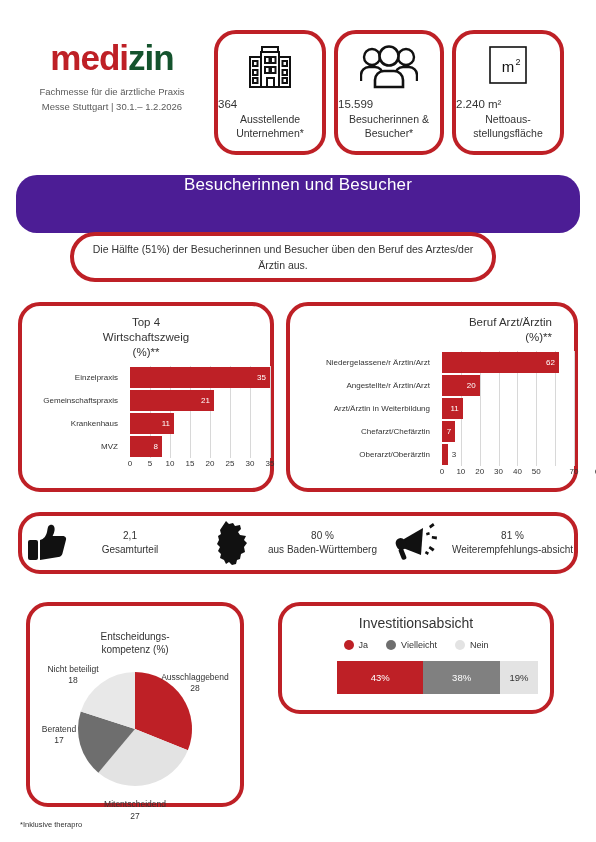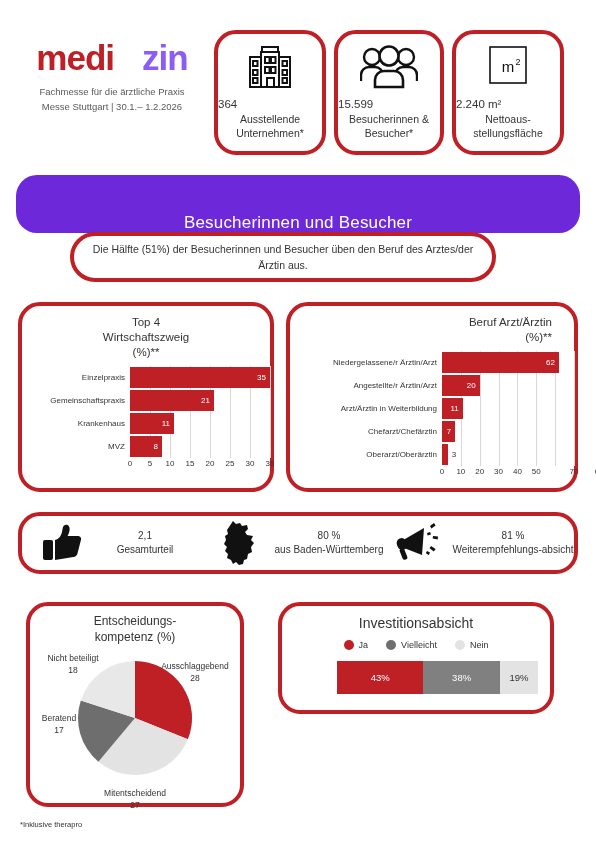--- a/index.html
+++ b/index.html
@@ -17,56 +17,56 @@
     position: absolute;
     background: #ffffff;
     border: 4px solid #BE2026;
     border-radius: 22px;
   }
 
   
   .logo-block { position: absolute; left: 22px; top: 40px; width: 180px; text-align: center; }
   .logo-word { font-size: 35px; font-weight: bold; letter-spacing: -1px; line-height: 1; }
   .logo-word .a { color: #BE2026; }
-  .logo-word .b { color: #8b5cf6; padding-left: 28px; }
+  .logo-word .b { color: #14532d; }
   .logo-sub { margin-top: 10px; font-size: 9.5px; color: #5a5a5a; line-height: 1.55; }
 
   .stat-card { top: 30px; height: 125px; padding-top: 8px; }
   .stat-card.c1 { left: 214px; width: 112px; }
   .stat-card.c2 { left: 334px; width: 110px; }
   .stat-card.c3 { left: 452px; width: 112px; }
   .stat-icon { height: 50px; display: flex; align-items: center; justify-content: center; }
   .stat-num { margin-top: 6px; font-size: 11.5px; color: #333; }
   .stat-lbl { margin-top: 2px; text-align: center; font-size: 10.5px; color: #333; line-height: 1.35; padding: 0 4px; }
 
   
   .banner {
     position: absolute; left: 16px; top: 175px; width: 564px; height: 58px;
-    background: #6d28d9; border-radius: 21px;
-    display: flex; align-items: flex-end; justify-content: center;
+    background: #4c1d95; border-radius: 21px;
+    display: flex; align-items: flex-start; justify-content: center;
     color: #ffffff; font-size: 17px; letter-spacing: .2px;
   }
 
   
   .statement {
     left: 70px; top: 232px; width: 426px; height: 50px;
     display: flex; align-items: center; justify-content: center;
     text-align: center; font-size: 10.5px; line-height: 1.55; color: #333;
     padding: 0 16px; border-radius: 26px;
   }
 
   
   .chart-card.left  { left: 18px;  top: 302px; width: 256px; height: 190px; }
   .chart-card.right { left: 286px; top: 302px; width: 292px; height: 190px; }
   .chart-title { text-align: center; font-size: 11.5px; line-height: 1.3; color: #333; padding-top: 9px; }
   .chart-title.rt { text-align: right; padding-right: 22px; }
 
   .bars { position: relative; margin-top: 6px; }
   .bar-row { display: flex; align-items: center; height: 23px; }
-  .bar-lbl { font-size: 8px; color: #333; text-align: right; padding-right: 5px; white-space: nowrap; }
+  .bar-lbl { font-size: 8px; color: #333; text-align: right; padding-right: 12px; white-space: nowrap; }
   .left  .bar-lbl { width: 108px; }
   .right .bar-lbl { width: 152px; }
   .bar-track { position: relative; flex: 1; height: 100%; }
   .bar {
     position: absolute; left: 0; top: 1px; bottom: 1px;
     background: #BE2026;
     display: flex; align-items: center; justify-content: flex-end;
     color: #ffffff; font-size: 8px; padding-right: 4px;
   }
   .bar-val-out {
@@ -76,27 +76,27 @@
   .grid-line { position: absolute; top: 0; bottom: 0; width: 1px; background: #d8d8d8; }
   .axis { display: flex; position: relative; height: 14px; }
   .axis-spacer-l { width: 108px; }
   .axis-spacer-r { width: 152px; }
   .axis-track { position: relative; flex: 1; }
   .tick { position: absolute; top: 1px; transform: translateX(-50%); font-size: 8px; color: #333; }
 
   
   .icon-strip { left: 18px; top: 512px; width: 560px; height: 62px; }
   .icon-strip .inner { display: flex; height: 100%; align-items: center; }
-  .ic-cell { flex: 1; display: flex; align-items: center; justify-content: center; gap: 10px; }
+  .ic-cell { flex: 1; display: flex; align-items: center; gap: 10px; }
   .ic-glyph { width: 52px; display: flex; align-items: center; justify-content: center; }
   .ic-txt { font-size: 10px; color: #333; line-height: 1.4; text-align: center; min-width: 92px; }
 
   
   .pie-card { left: 26px; top: 602px; width: 218px; height: 205px; }
-  .pie-title { text-align: center; font-size: 12px; line-height: 1.3; color: #333; padding-top: 8px; }
+  .pie-title { text-align: center; font-size: 10px; line-height: 1.3; color: #333; padding-top: 24px; }
   .pie-wrap { position: relative; width: 100%; height: 150px; }
   .pie-svg { position: absolute; left: 50%; top: 14px; transform: translateX(-50%); }
   .pie-lab { position: absolute; font-size: 8.5px; color: #333; text-align: center; line-height: 1.35; }
   .pl-ausschlag { right: 2px;  top: 16px;  width: 86px; }
   .pl-nicht     { left: 2px;   top: 8px;   width: 82px; }
   .pl-beratend  { left: 0px;   top: 68px;  width: 58px; }
   .pl-mit       { left: 50%;   bottom: -16px; transform: translateX(-50%); width: 100px; }
 
   
   .inv-card { left: 278px; top: 602px; width: 276px; height: 112px; }

